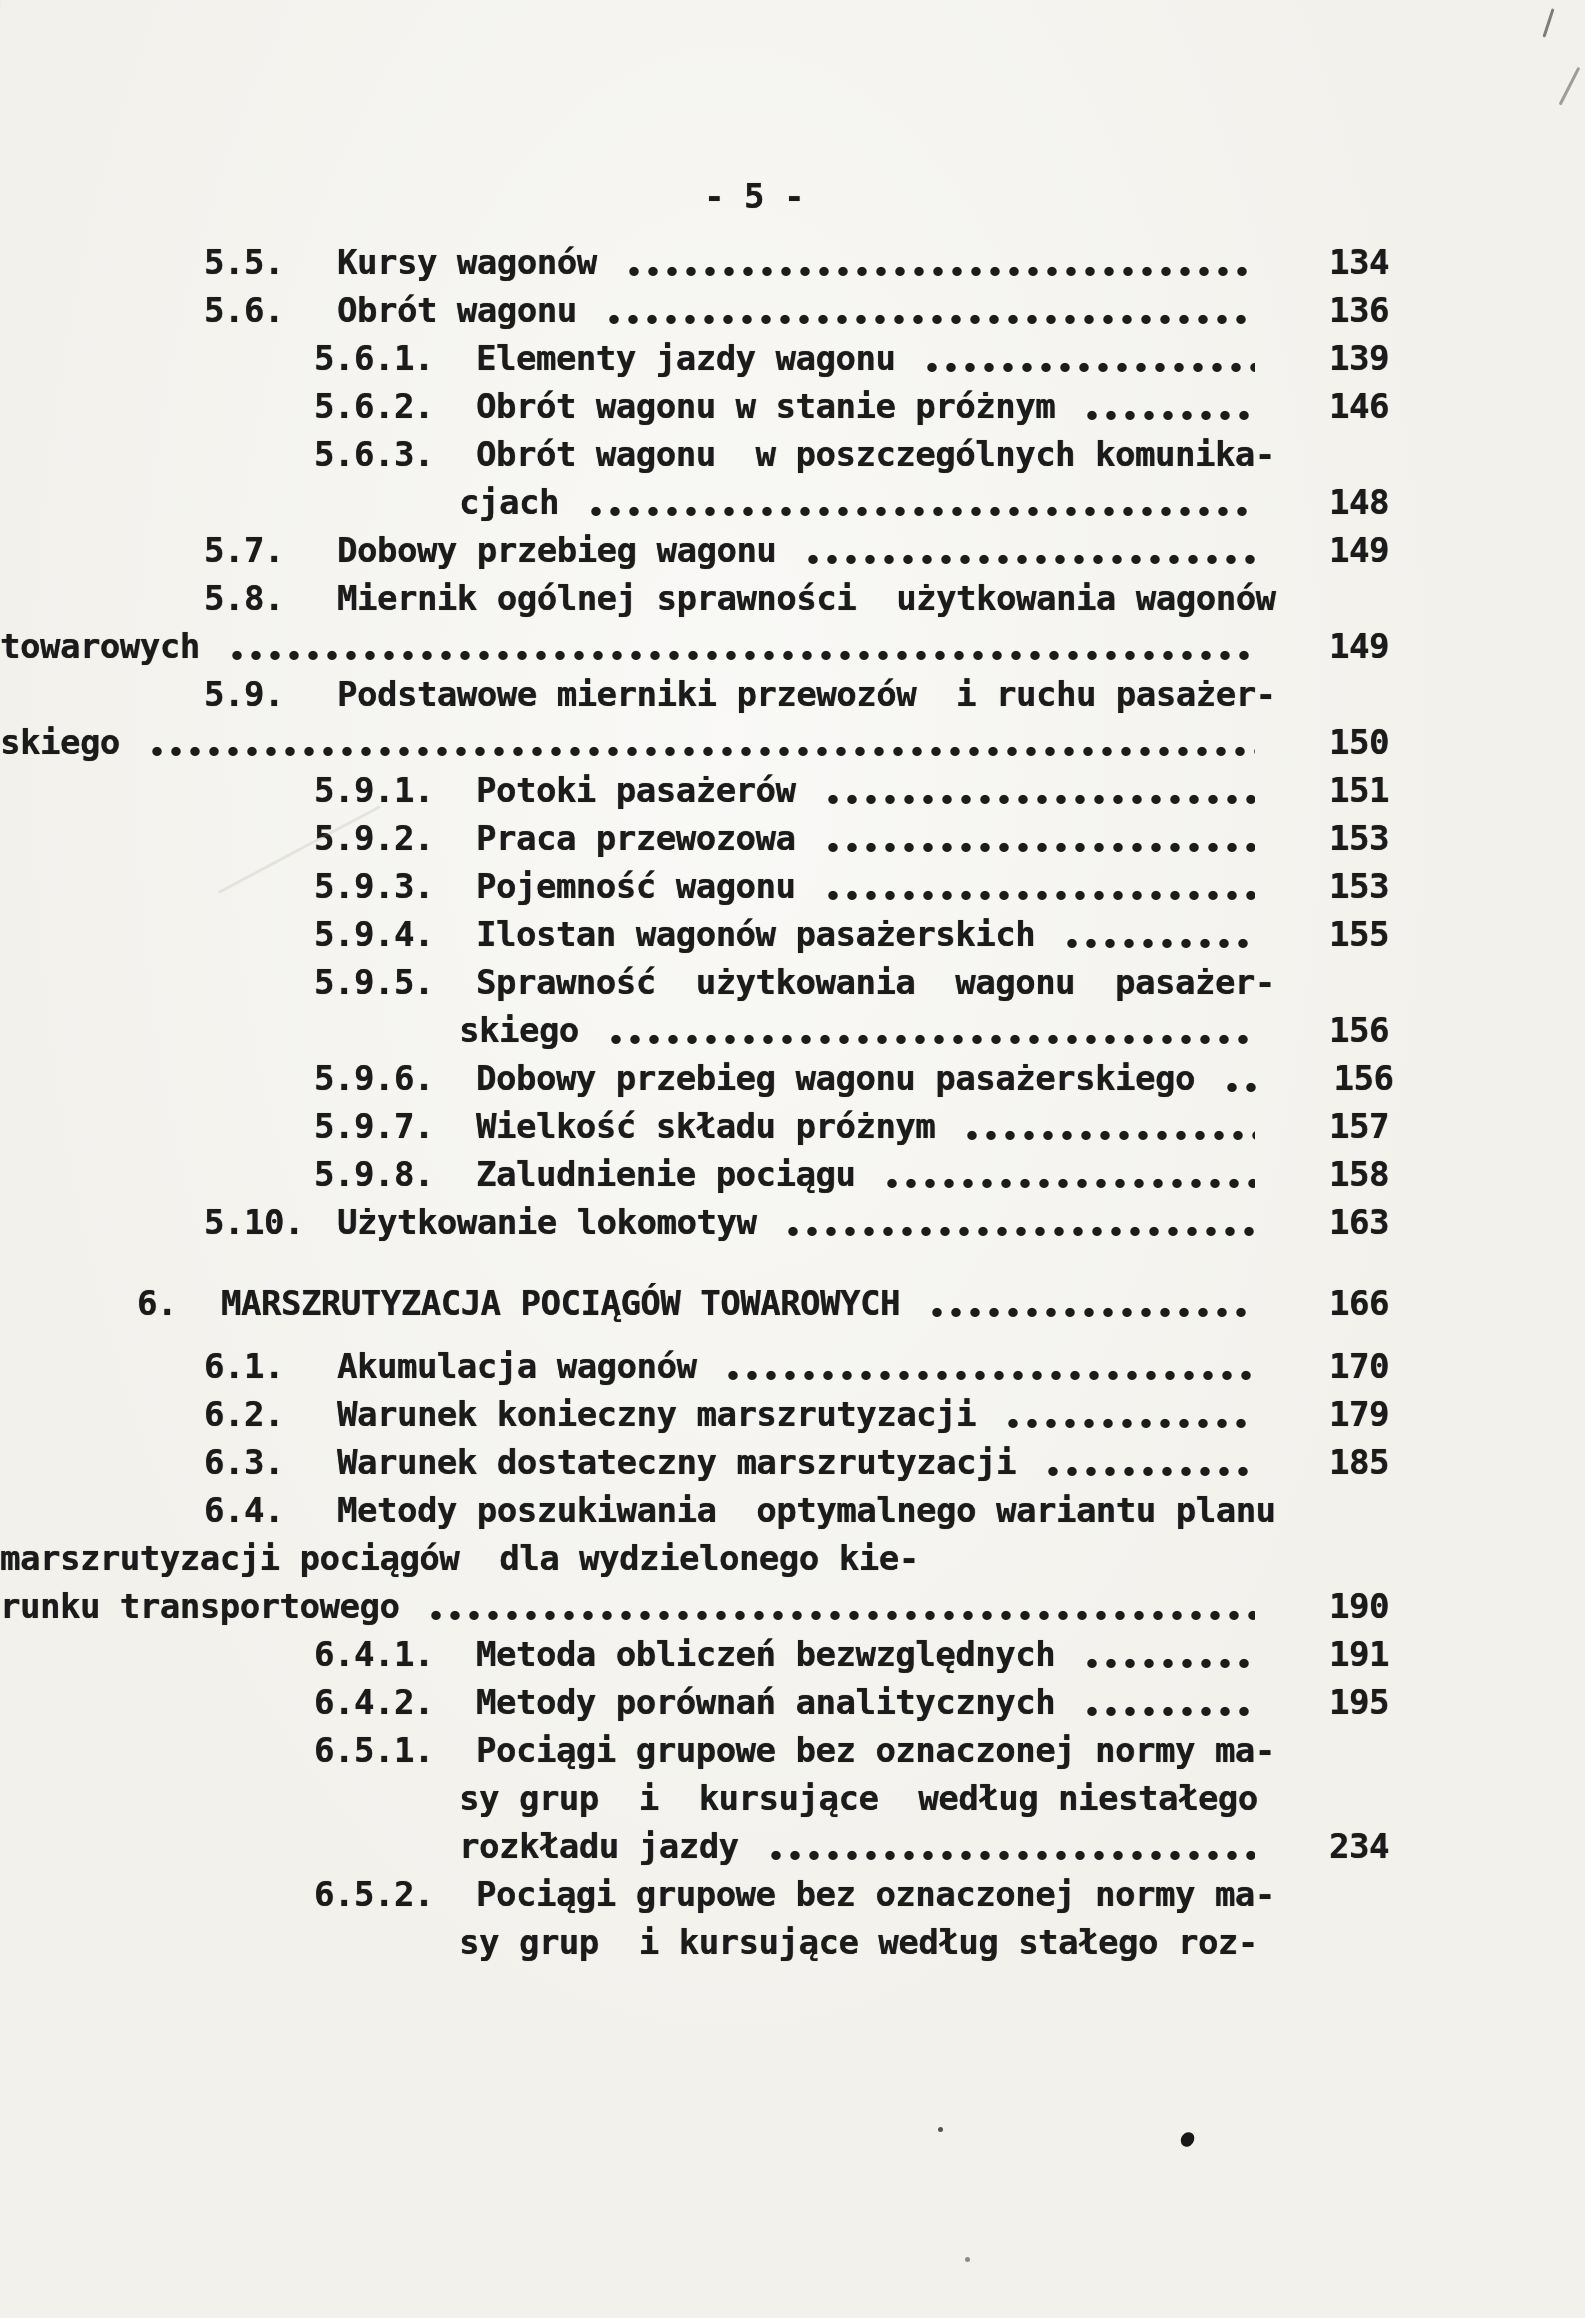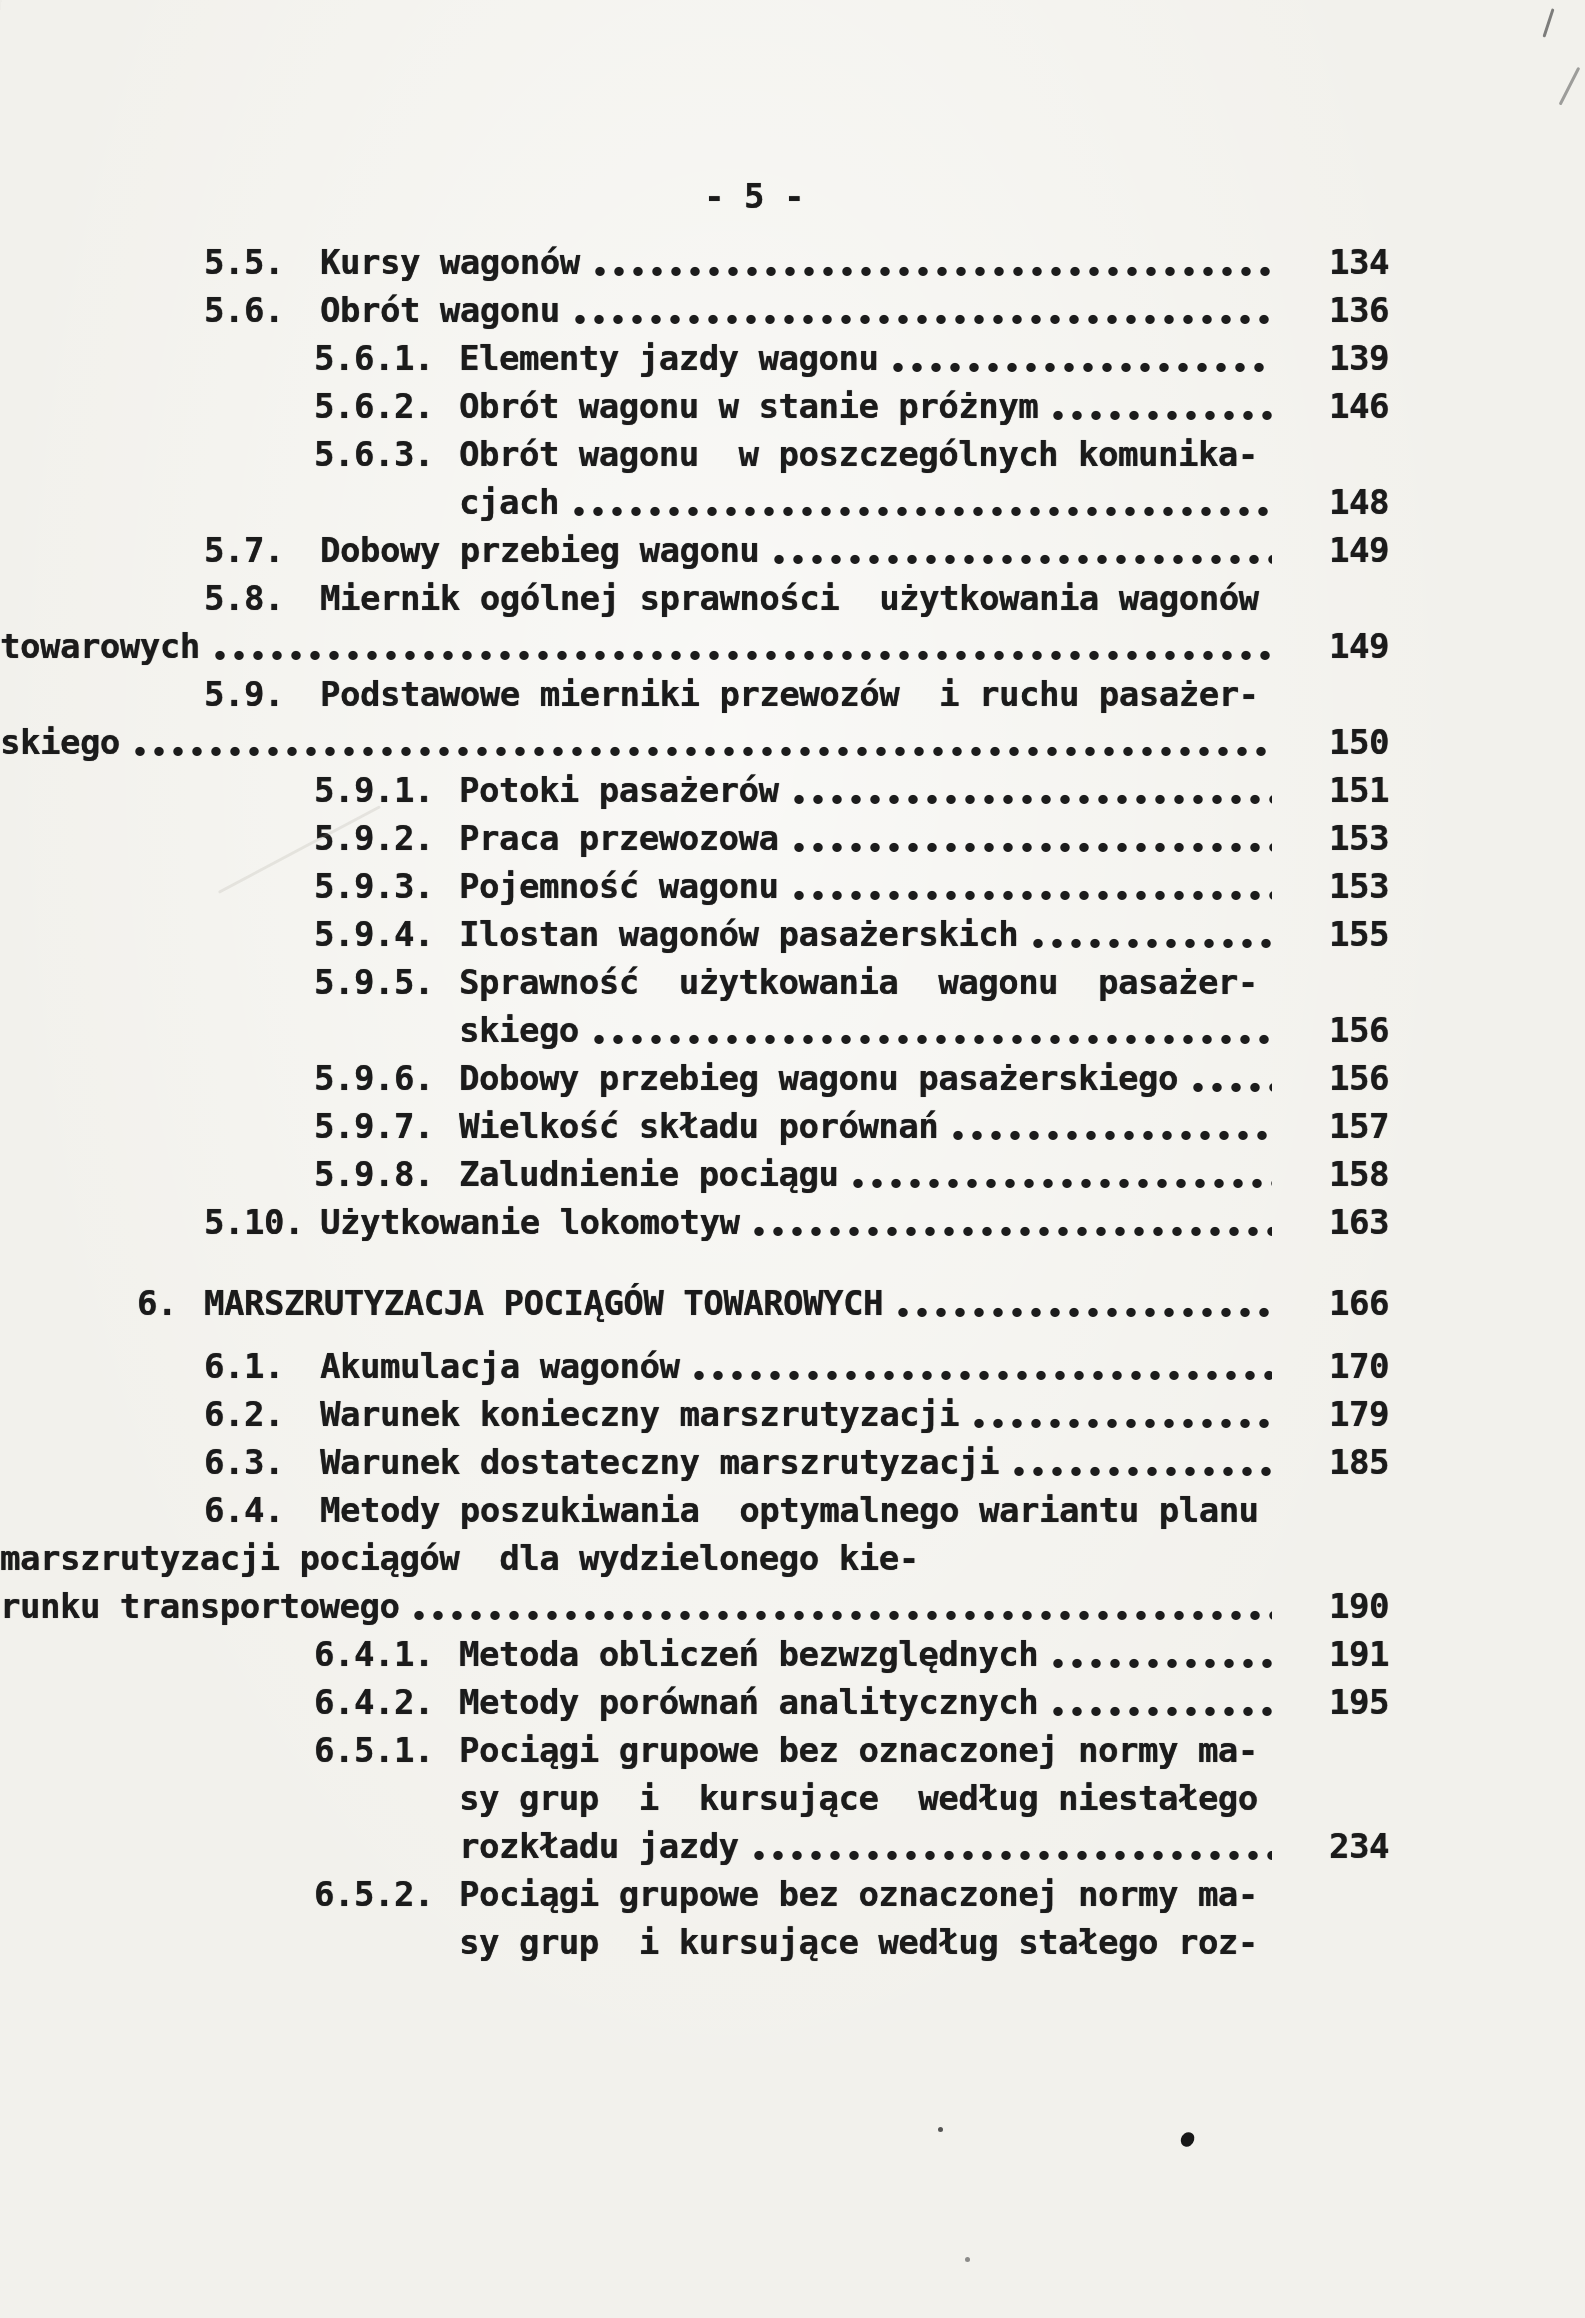--- a/index.html
+++ b/index.html
@@ -41,20 +41,21 @@
     margin-top: 18.3px;
   }
   .entry { }
   .gap-before { margin-top: 33px; }
   .gap-after { margin-bottom: 15px; }
   .row {
     display: flex;
     align-items: baseline;
     height: 48px;
     padding-right: 196px;
+    gap: 17px;
   }
   .num { flex: 0 0 auto; white-space: pre; }
   .entry.lv1 .num { margin-left: 137px; width: 67px; }
   .entry.lv2 .num { margin-left: 204px; width: 116px; }
   .entry.lv3 .num { margin-left: 314px; width: 145px; }
   .entry.lv2 .row.cont { }
   .entry.lv3 .row.cont { padding-left: 459px; }
   .txt { flex: 0 0 auto; white-space: pre; }
   .leader {
     flex: 1 1 auto;
@@ -238,21 +239,21 @@
         <div class="row ink first">
           <span class="num">5.9.6.</span>
           <span class="txt">Dobowy przebieg wagonu pasażerskiego</span>
           <span class="leader"></span>
           <span class="pnum">156</span>
         </div>
       </div>
       <div class="entry lv3">
         <div class="row ink first">
           <span class="num">5.9.7.</span>
-          <span class="txt">Wielkość składu porównań</span>
+          <span class="txt">Wielkość składu próżnym</span>
           <span class="leader"></span>
           <span class="pnum">157</span>
         </div>
       </div>
       <div class="entry lv3">
         <div class="row ink first">
           <span class="num">5.9.8.</span>
           <span class="txt">Zaludnienie pociągu</span>
           <span class="leader"></span>
           <span class="pnum">158</span>

